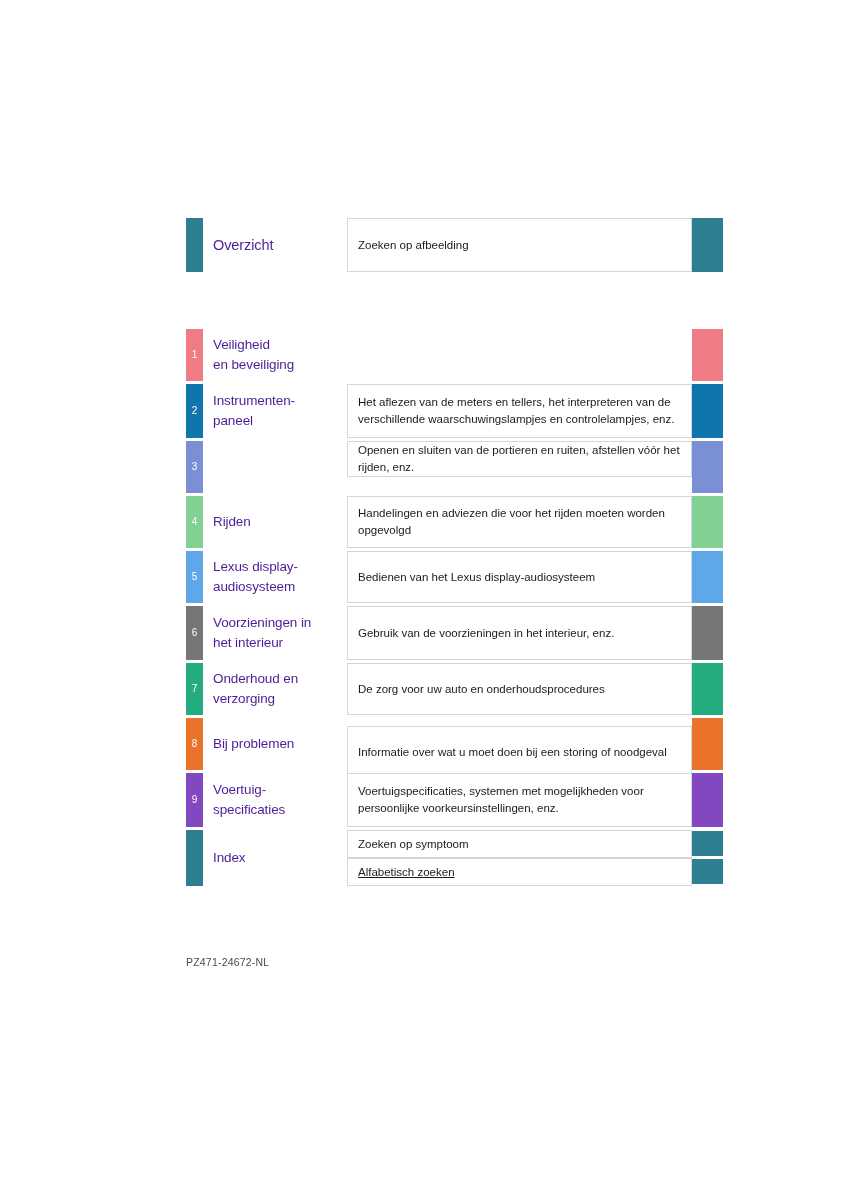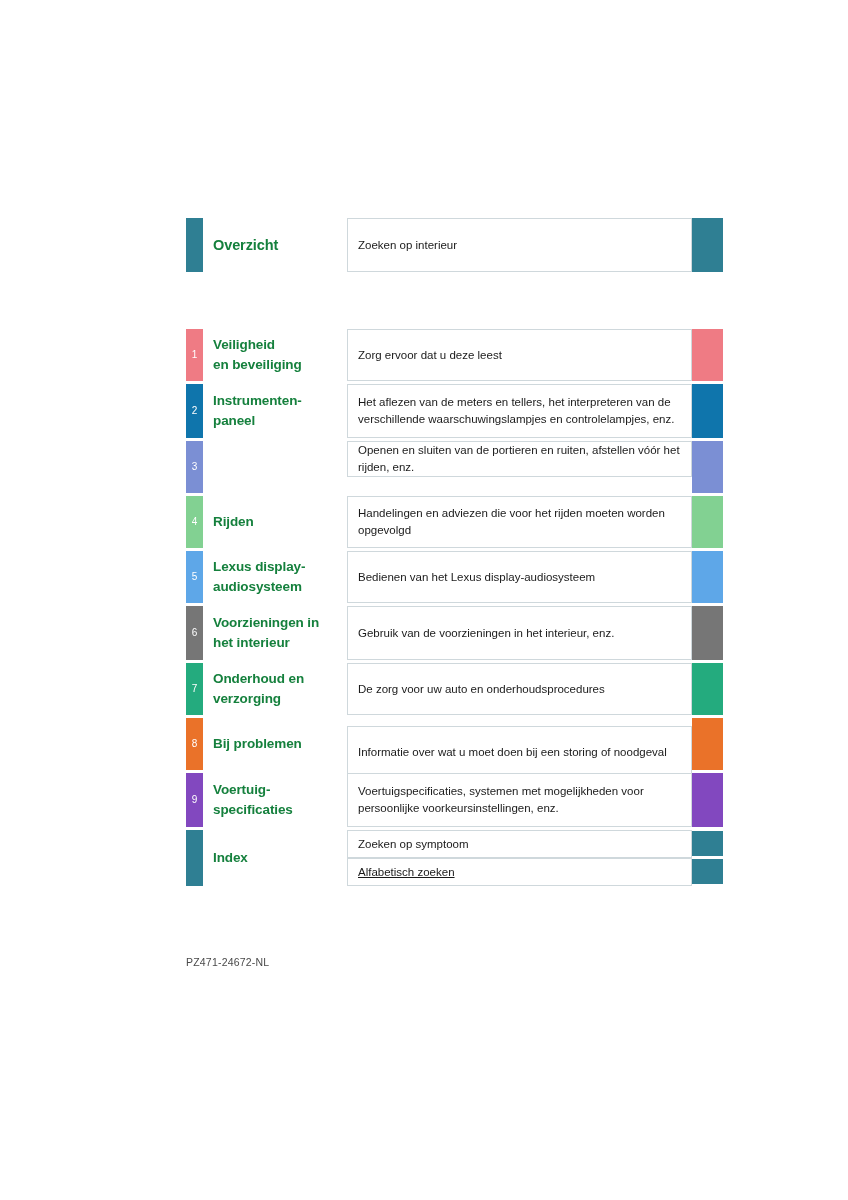--- a/index.html
+++ b/index.html
@@ -47,24 +47,24 @@
     position: absolute;
     left: 0;
     width: 17px;
     text-align: center;
   }
   .title {
     position: absolute;
     left: 27px;
     width: 132px;
     font-size: 13.5px;
-    font-weight: bold;
+    font-weight: normal;
     line-height: 20px;
     letter-spacing: -0.1px;
-    color: #15803d;
+    color: #4c1d95;
   }
   .desc {
     position: absolute;
     left: 161px;
     width: 345px;
     box-sizing: border-box;
     border: 1px solid #cfd8dc;
     background: #ffffff;
     padding: 0 10px;
     font-size: 11.5px;
@@ -100,36 +100,33 @@
 </style>
 </head>
 <body>
 
 <div class="page">
 
   <div class="row" id="overview-row">
     <div class="tab" style="background: rgb(47, 127, 147);"></div>
     <div class="title">Overzicht</div>
     <div class="desc">
-      <span>Zoeken op interieur</span>
+      <span>Zoeken op afbeelding</span>
     </div>
     <div class="swatch" style="background: rgb(47, 127, 147);"></div>
   </div>
 
   <div id="chapter-rows">
       <div class="row" style="top: 329px; height: 52px;">
         <div class="tab" style="height: 52px; background: rgb(239, 123, 132);">
           <span class="num" style="top: 21px;">1</span>
         </div>
         <div class="title" style="top: 6px;">
           <div>Veiligheid</div>
           <div>en beveiliging</div>
-        </div>
-        <div class="desc" style="top: 0px; height: 52px;">
-          <span>Zorg ervoor dat u deze leest</span>
         </div>
         <div class="swatch" style="top: 0px; height: 52px; background: rgb(239, 123, 132);"></div>
       </div>
       <div class="row" style="top: 384px; height: 54px;">
         <div class="tab" style="height: 54px; background: rgb(15, 117, 172);">
           <span class="num" style="top: 22px;">2</span>
         </div>
         <div class="title" style="top: 7px;">
           <div>Instrumenten-</div>
           <div>paneel</div>

